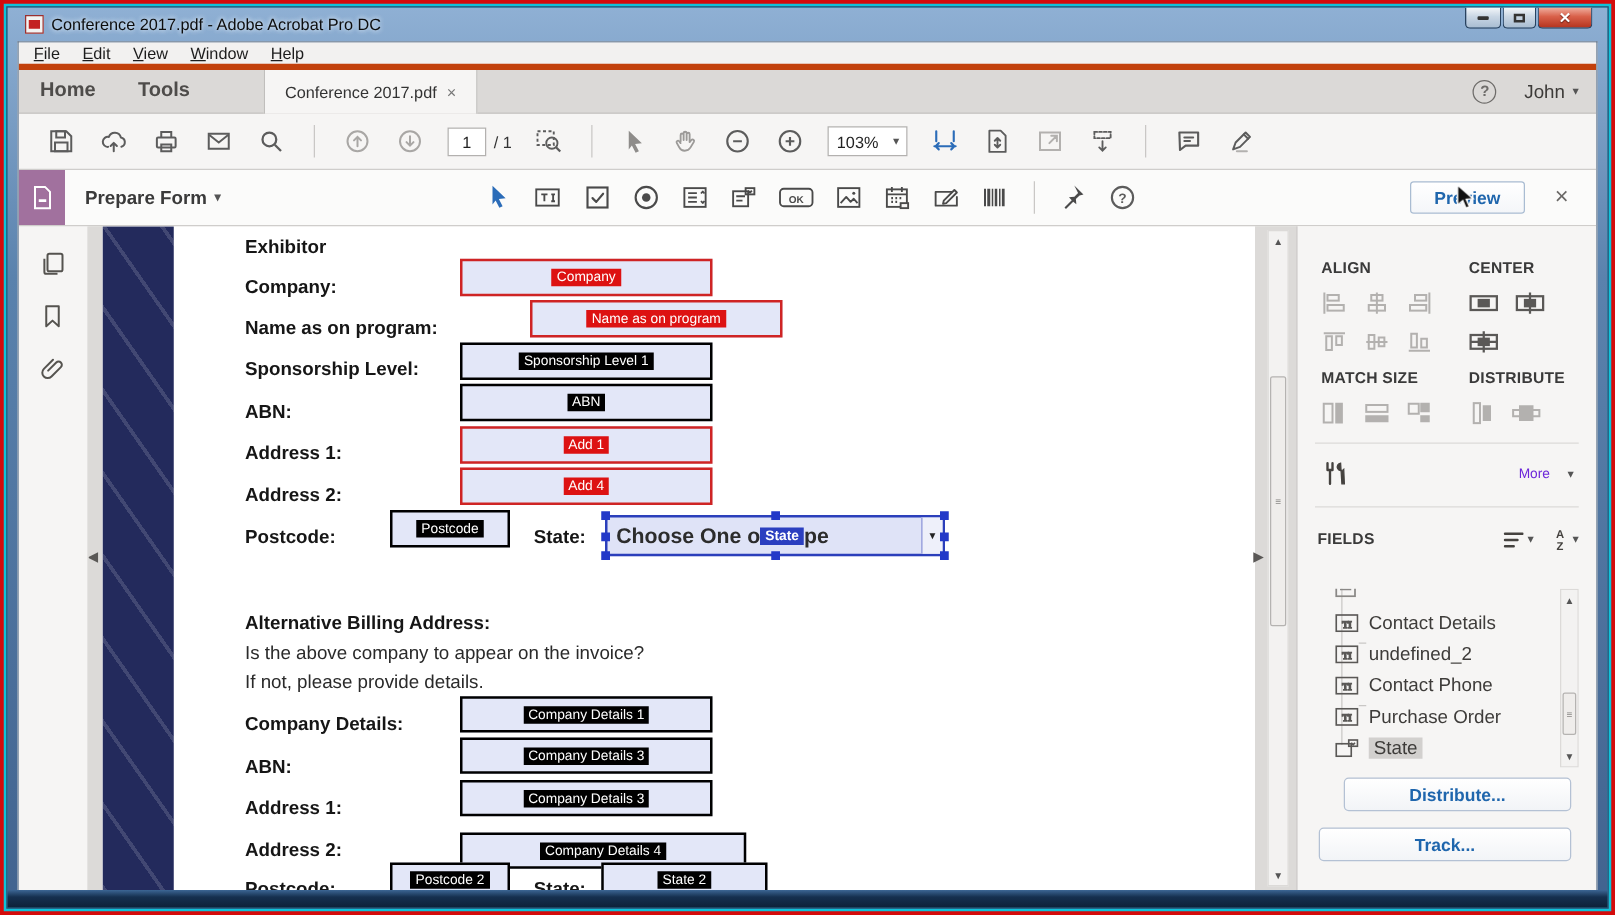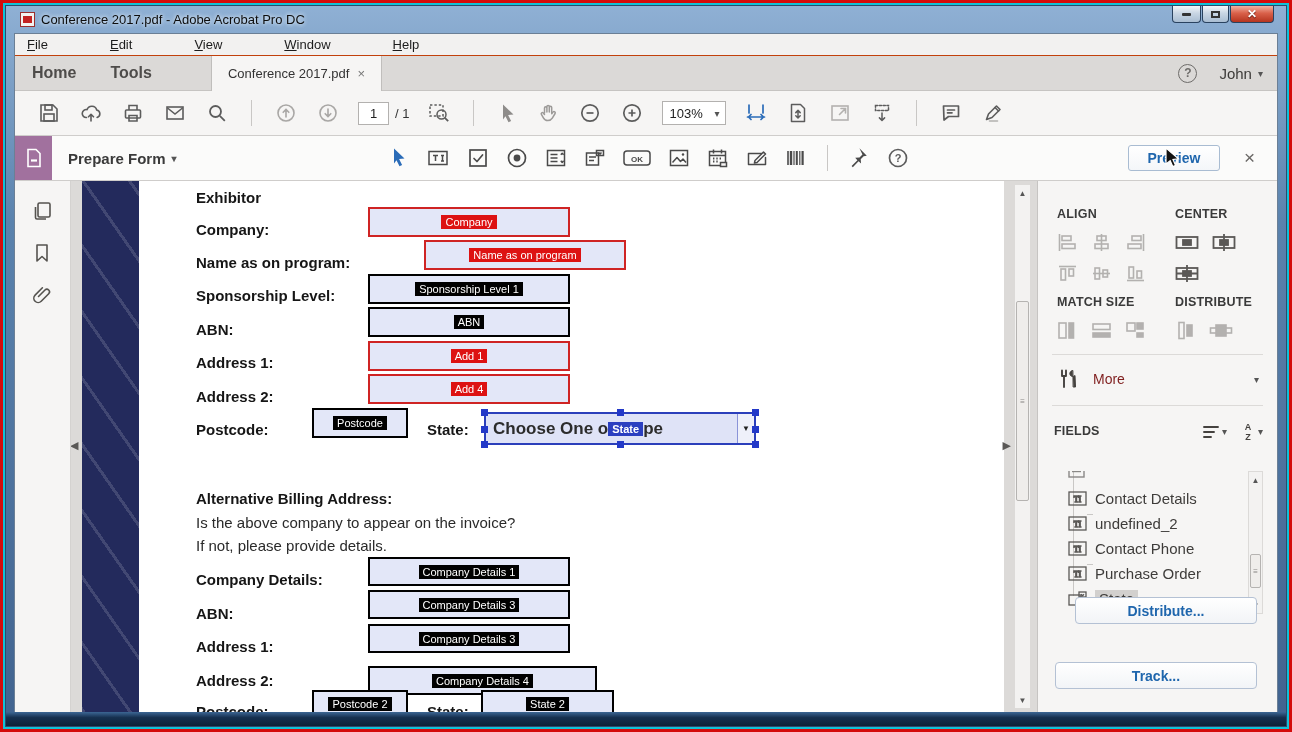--- a/index.html
+++ b/index.html
@@ -26,22 +26,22 @@
   .glyph-min { width:9px; height:3px; background:#333; border-radius:1px; }
   .glyph-max { width:9px; height:7px; border:2px solid #333; background:transparent; }
   .glyph-x { color:#fff; font-weight:bold; font-size:12px; text-shadow:0 1px 1px #5a1008; }
 
   
   .app { flex:1; margin:0 8px; display:flex; flex-direction:column; background:#f6f5f4;
          border:1px solid #6b7f95; border-bottom:none; overflow:hidden; }
   .bottomframe { height:14px; background:linear-gradient(#3c6694,#16304f 40%,#0d2138); }
 
   
-  .menubar { height:22px; background:#f2f1f0; border-bottom:1px solid #c2410c;
-             display:flex; align-items:center; padding-left:12px;gap:44px; }
+  .menubar { height:22px; background:#f2f1f0; border-bottom:5px solid #c2410c;
+             display:flex; align-items:center; padding-left:12px; }
   .menu-item { font-size:13px; color:#1c1c1c; margin-right:18px; cursor:default; }
   .menu-item::first-letter { text-decoration:underline; }
 
   
   .tabbar { height:35px; background:#dbd9d7; border-bottom:1px solid #c6c4c2;
             display:flex; align-items:stretch; position:relative; }
   .tab-simple { display:flex; align-items:center; font-size:16px; font-weight:bold; color:#4e4c4a; padding:0 17px; }
   .tab-doc { display:flex; align-items:center; gap:8px; background:#f6f5f4; border-left:1px solid #c0bebc;
              border-right:1px solid #c0bebc; margin-bottom:-1px; padding:0 16px; font-size:13px; color:#333; min-width:170px; }
   .tab-close { color:#777; font-size:13px; }
@@ -106,21 +106,21 @@
               display:flex; align-items:center; justify-content:center; color:#8a8886; font-size:8px; letter-spacing:0; }
   .panel-toggle { position:absolute; font-size:11px; color:#5a5856; }
 
   
   .rp { width:240px; background:#f6f5f4; border-left:1px solid #c6c4c2; position:relative; font-size:13px; }
   .rp-head { font-size:12.5px; font-weight:bold; color:#3a3a3a; letter-spacing:.2px; }
   .rp-grid { display:grid; grid-template-columns:118px 1fr; padding:0 0 0 19px; row-gap:12px; margin-top:26px; }
   .icon-row { display:flex; gap:13px; align-items:center; }
   .rp-sep { height:1px; background:#dcdad8; margin:14px 14px 0 14px; }
   .more-row { display:flex; align-items:center; padding:12px 18px 0 19px; gap:14px; }
-  .more-label { font-size:14px; color:#7f1d1d; flex:1; }
+  .more-label { font-size:11px; color:#6d28d9; flex:1;text-align:right; }
   .fields-row { display:flex; align-items:center; padding:15px 14px 0 16px; gap:14px; }
   .fields-row .rp-head { flex:1; }
   .flist { position:absolute; left:16px; right:14px; top:290px; height:143px; overflow:hidden; }
   .fitem { position:absolute; left:14px; display:flex; align-items:center; gap:8px; height:22px; }
   .fitem-label { font-size:15px; color:#3e3c3a; white-space:nowrap; }
   .fitem.sel .fitem-label { background:#d2d0ce; padding:0 4px; }
   .tree-line { position:absolute; left:19px; top:-10px; bottom:18px; width:1px; background:#c9c7c5; }
   .tree-tick { position:absolute; width:6px; height:1px; background:#c9c7c5; left:19px; }
   .flist-scroll { position:absolute; right:0; top:0; bottom:0; width:15px; background:#f3f2f1; border:1px solid #dcdad8; }
   .rp-btn { position:absolute; left:17px; right:20px; height:27px; background:linear-gradient(#ffffff,#f2f4f7);
@@ -856,21 +856,21 @@
 
           <div class="flist-scroll">
             <span class="vs-btn" style="top:0;">▲</span>
             <span class="vs-thumb" style="top:82px; height:34px;">
                     <span>≡</span>
                   </span>
             <span class="vs-btn" style="bottom:0;">▼</span>
           </div>
         </div>
 
-        <div class="rp-btn" style="top:416px;margin-left:20px;">Distribute...</div>
+        <div class="rp-btn" style="top:441px;margin-left:20px;">Distribute...</div>
         <div class="rp-btn" style="top:481px;">Track...</div>
       </div>
     </div>
   </div>
 
   <div class="bottomframe"></div>
 </div>
 </div>
 </div>
 

